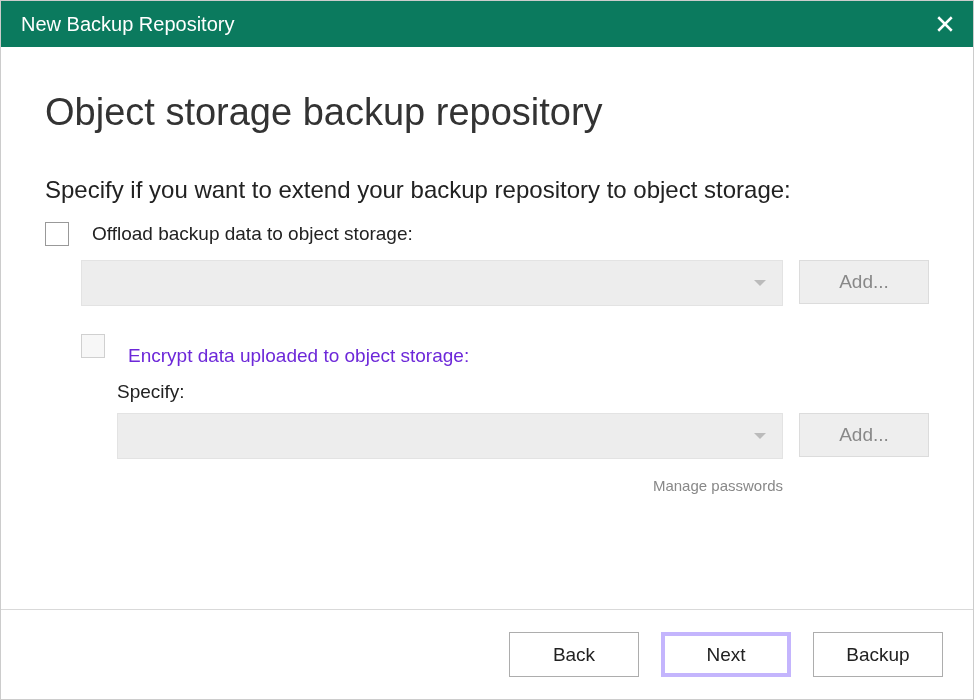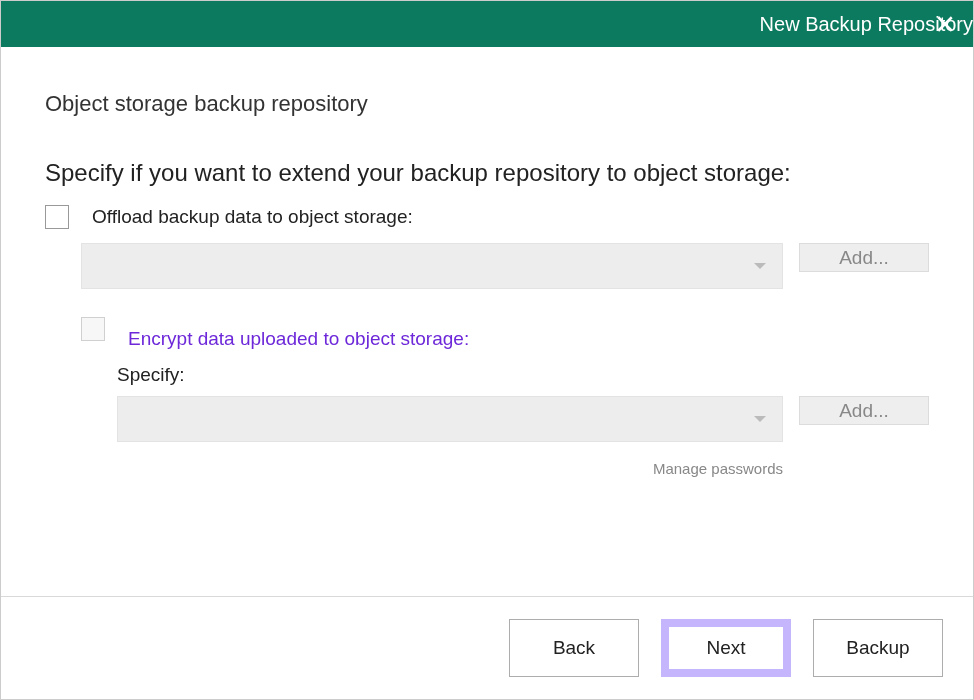--- a/index.html
+++ b/index.html
@@ -18,44 +18,45 @@
       background: #0b7a5e;
       color: #fff;
       height: 46px;
       display: flex;
       align-items: center;
       position: relative;
       flex-shrink: 0;
     }
     .titlebar-title {
       flex: 1;
-      text-align: right;
+      text-align: left;
       font-size: 20px;
       font-weight: 400;
+      margin-left: 20px;
     }
     .titlebar-close {
       position: absolute;
       right: 0;
       top: 0;
       width: 56px;
       height: 46px;
       display: flex;
       align-items: center;
       justify-content: center;
       cursor: pointer;
     }
     .titlebar-close svg { width: 18px; height: 18px; }
 
     .content {
       flex: 1;
       padding: 44px 44px 10px 44px;
       overflow: hidden;
     }
     .page-heading {
-      font-size: 22px;
+      font-size: 38px;
       font-weight: 400;
       color: #333;
       margin-bottom: 42px;
     }
     .instruction {
       font-size: 24px;
       color: #222;
       margin-bottom: 18px;
       font-weight: 500;
     }
@@ -101,21 +102,21 @@
       justify-content: flex-end;
       padding: 0 16px;
     }
     .chevron {
       width: 0; height: 0;
       border-left: 6px solid transparent;
       border-right: 6px solid transparent;
       border-top: 6px solid #bbb;
     }
     .btn {
-      height: 29px;
+      height: 44px;
       border: 1px solid #dcdcdc;
       background: #eeeeee;
       color: #888;
       font-size: 19px;
       padding: 0 28px;
       min-width: 130px;
       display: flex;
       align-items: center;
       justify-content: center;
       cursor: default;
@@ -140,33 +141,33 @@
 
     .footer {
       border-top: 1px solid #d9d9d9;
       padding: 22px 30px;
       display: flex;
       justify-content: flex-end;
       gap: 22px;
       flex-shrink: 0;
     }
     .footer-btn {
-      height: 58px;
+      height: 45px;
       min-width: 130px;
       border: 1px solid #adadad;
       background: #fff;
       color: #222;
       font-size: 19px;
       display: flex;
       align-items: center;
       justify-content: center;
       cursor: pointer;
     }
     .footer-btn.primary {
-      border: 8px solid #c4b5fd;
+      border: 4px solid #c4b5fd;
     }
   </style>
 </head>
 <body>
 
 <div class="titlebar">
   <div class="titlebar-title">New Backup Repository</div>
   <div class="titlebar-close">
     <svg viewBox="0 0 16 16">
       <line x1="2" y1="2" x2="14" y2="14" stroke="#fff" stroke-width="2.2"></line>

